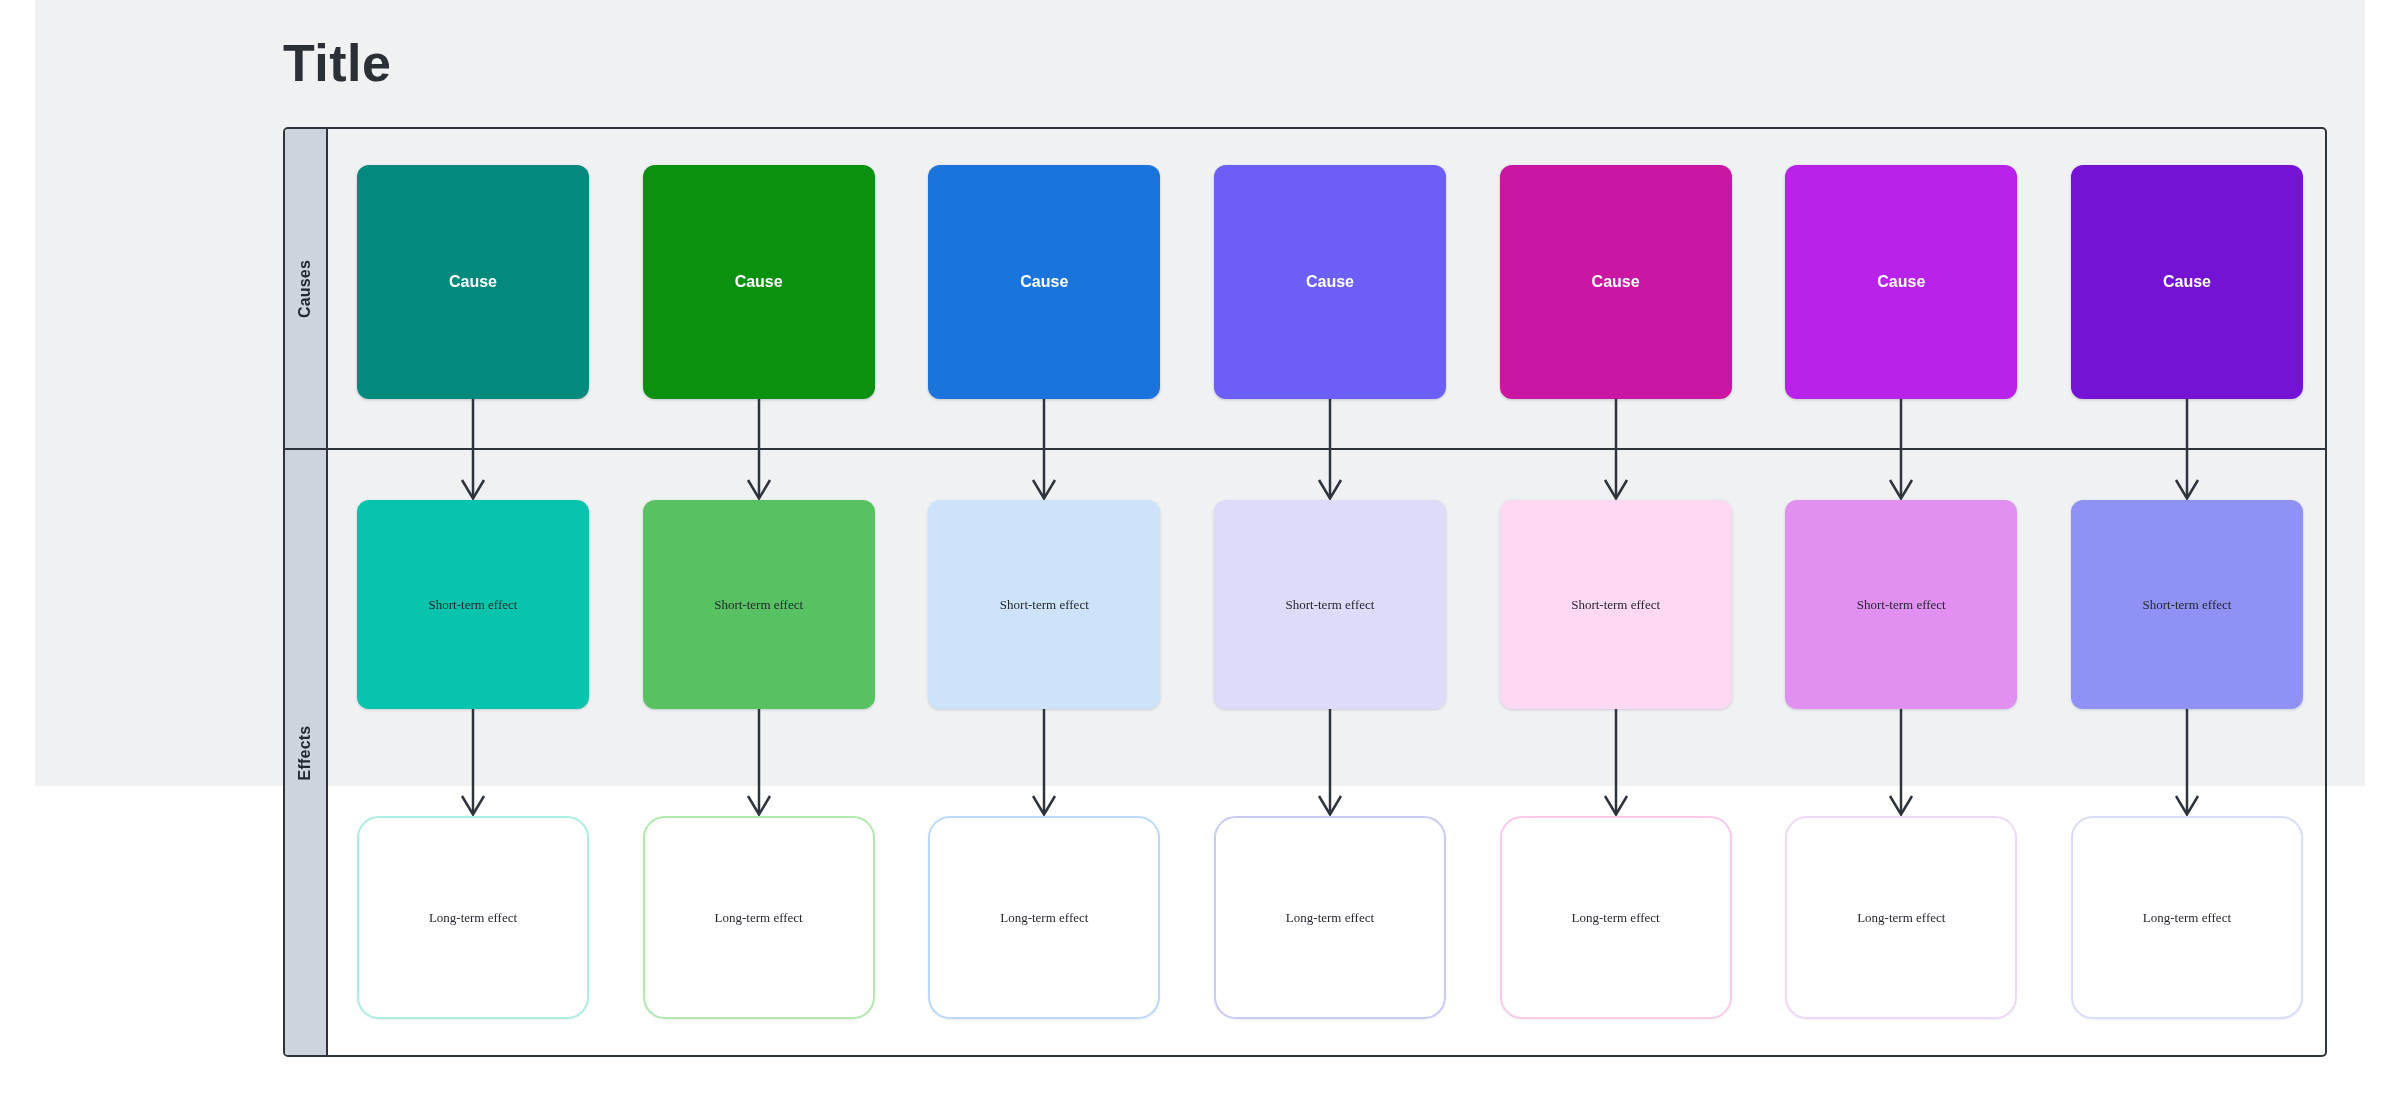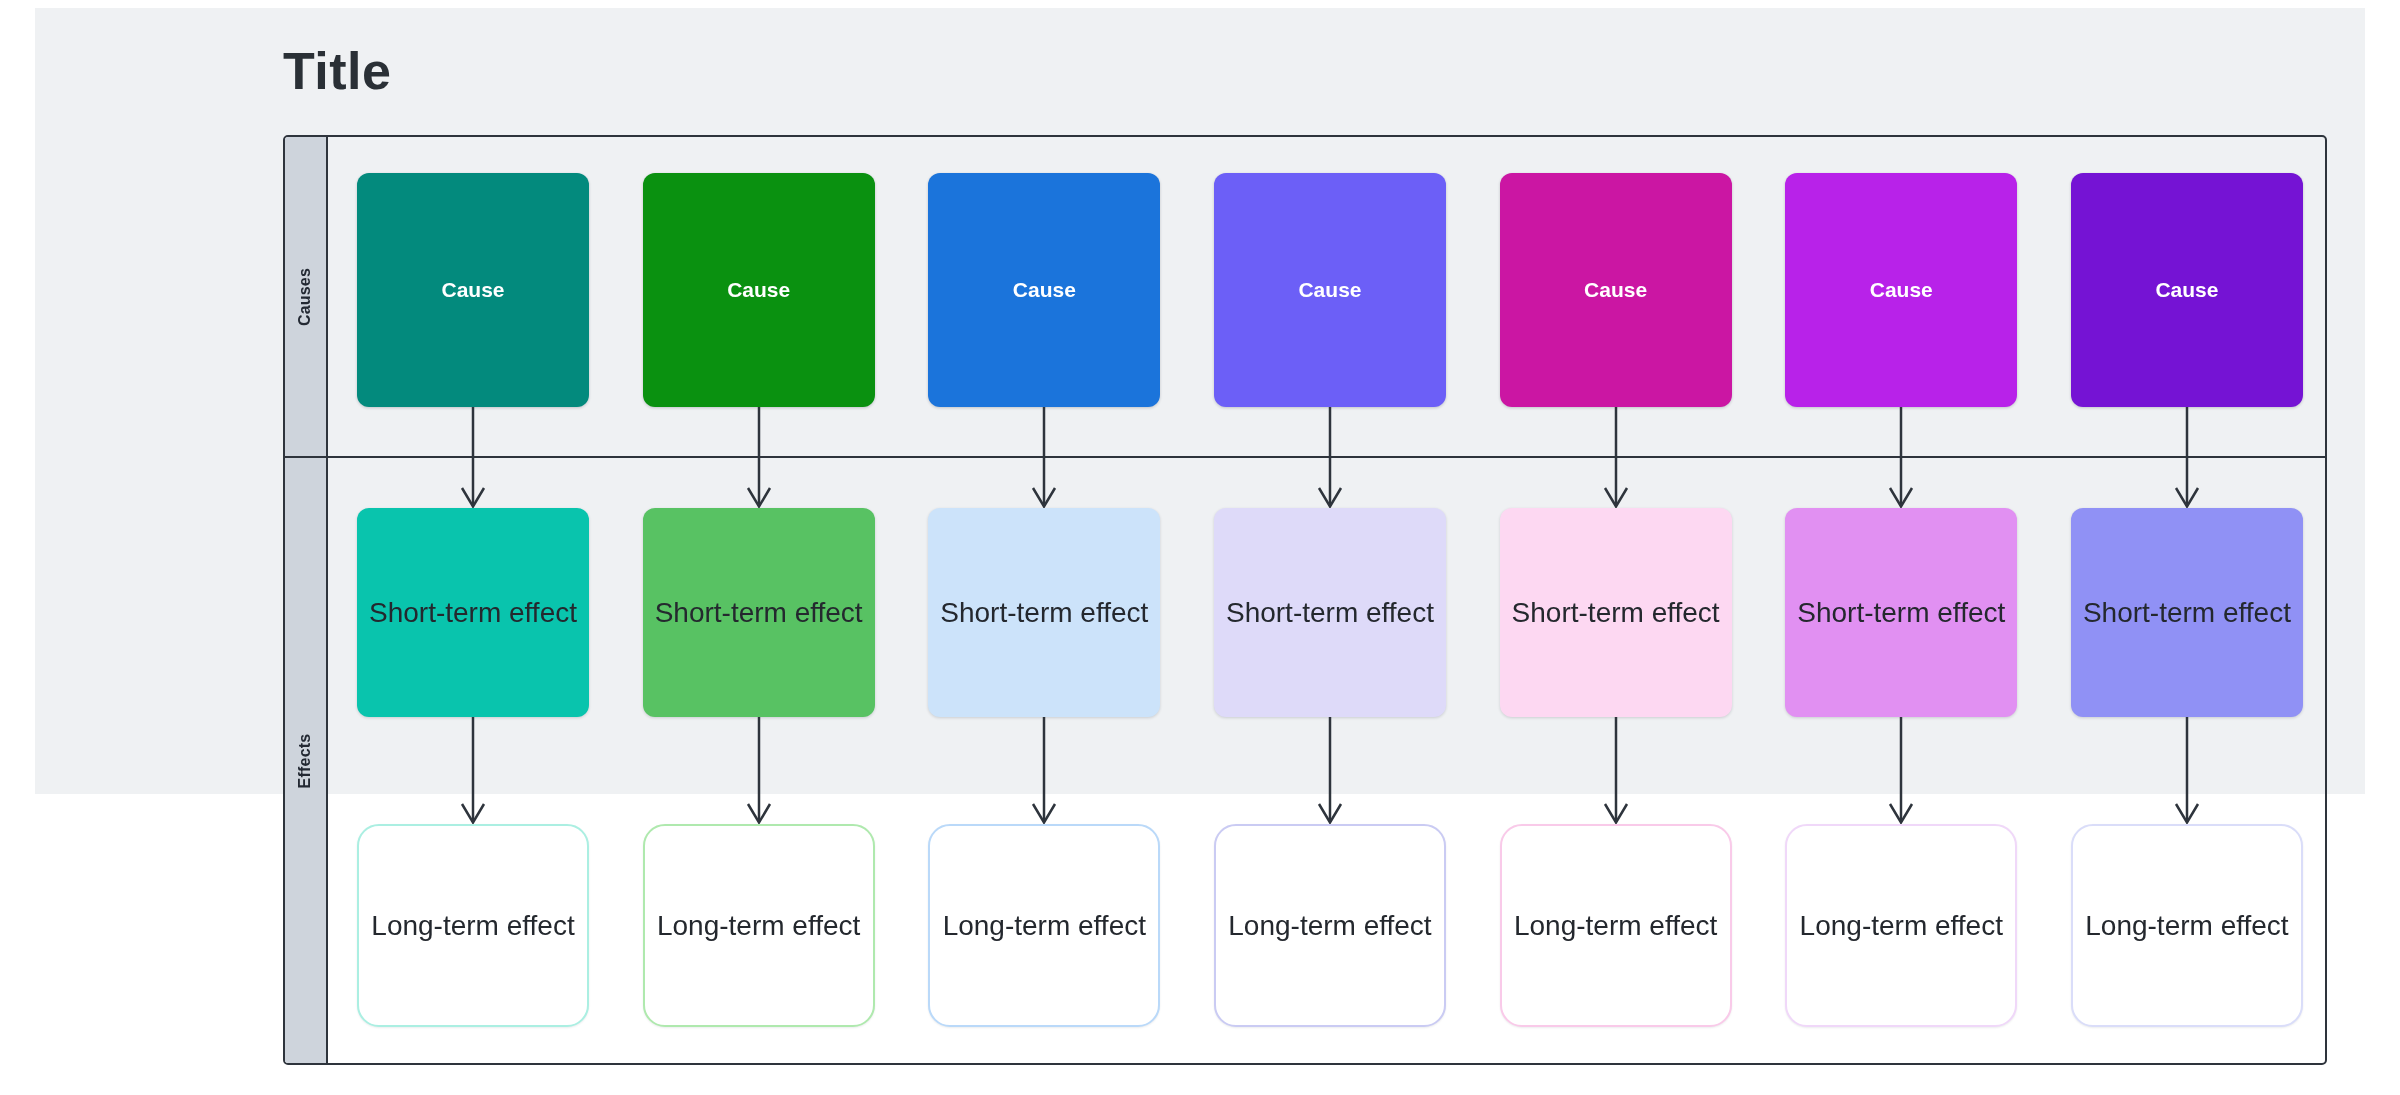--- a/index.html
+++ b/index.html
@@ -1,20 +1,20 @@
 <!DOCTYPE html>
 <html style="--c-page: #ffffff; --c-background: #eff1f3; --c-table_border: #2e343c; --c-header_bg: #ced4dc; --c-header_text: #232933; --c-title_text: #2a3036; --c-arrow: #2e343c; --c-cause_text: #ffffff; --c-effect_text: #24282e; --c-long_fill: #ffffff;"><head>
 <meta charset="utf-8">
 <style>
   * { margin: 0; padding: 0; box-sizing: border-box; }
   html, body { width: 2400px; height: 1095px; overflow: hidden; }
   body { font-family: "Liberation Sans", sans-serif; background: var(--c-page, #ffffff); }
 
   .page   { position: relative; width: 2400px; height: 1095px; background: var(--c-page, #ffffff); }
-  .canvas { position: absolute; left: 35px; top: 8px; width: 2330px; height: 786px;
+  .canvas { position: absolute; left: 35px; top: 0; width: 2330px; height: 786px;
             background: var(--c-background, #eff1f3); }
 
   .title  { position: absolute; left: 248px; top: 34px; font-size: 52px; line-height: 1.15;
             font-weight: 700; color: var(--c-title_text, #2a3036); letter-spacing: 0.5px; }
 
   .table  { position: absolute; left: 248px; top: 127px; width: 2044px; height: 930px;
             border: 2px solid var(--c-table_border, #2e343c); border-radius: 5px;
             display: flex; }
 
   .header-col { width: 43px; flex: 0 0 43px; background: var(--c-header_bg, #ced4dc);
@@ -31,28 +31,28 @@
   .divider { position: absolute; left: 0; right: 0; top: 319px; height: 2px;
              background: var(--c-table_border, #2e343c); z-index: 0; }
 
   .column { position: relative; z-index: 1; width: 232px; flex: 0 0 232px;
             display: flex; flex-direction: column; align-items: center; }
 
   .box { width: 100%; display: flex; align-items: center; justify-content: center;
          text-align: center; }
   .box.cause { height: 234px; border-radius: 12px; background: var(--cause-color, #888);
                box-shadow: 0 1px 3px rgba(16,24,40,0.20); }
-  .box.cause .box-label { color: var(--c-cause_text, #ffffff); font-weight: 700; font-size: 21px; }
+  .box.cause .box-label { color: var(--c-cause_text, #ffffff); font-weight: 700; font-size: 16px; }
   .box.short { height: 209px; border-radius: 12px; background: var(--short-color, #ddd);
                box-shadow: 0 1px 3px rgba(16,24,40,0.16); }
   .box.long  { height: 203px; border-radius: 22px; background: var(--c-long_fill, #ffffff);
                border: 2px solid var(--long-border, #ddd);
                box-shadow: 0 1px 2px rgba(16,24,40,0.08); }
   .box.short .box-label, .box.long .box-label { color: var(--c-effect_text, #24282e);
-               font-weight: 400; font-size: 28px; }
+               font-weight: 400; font-size: 13px; font-family: Liberation Serif, serif; }
 
   .arrow { display: block; color: var(--c-arrow, #2e343c); flex: 0 0 auto; }
   .arrow-1 { height: 101px; }
   .arrow-2 { height: 107px; }
 </style>
 </head>
 <body>
 
 <div class="page">
   <div class="canvas">

